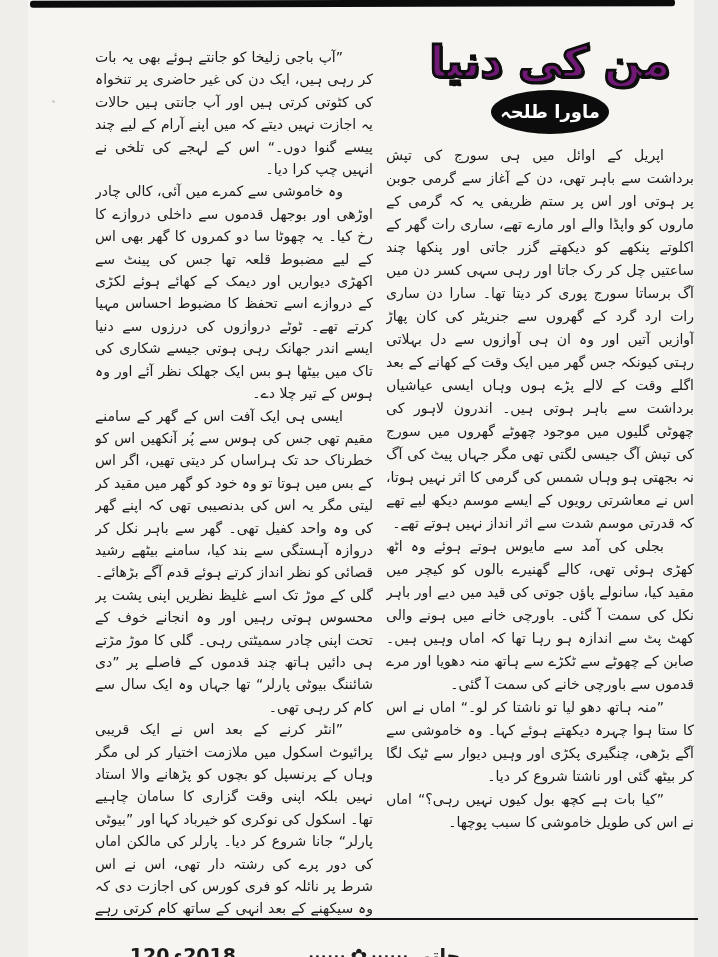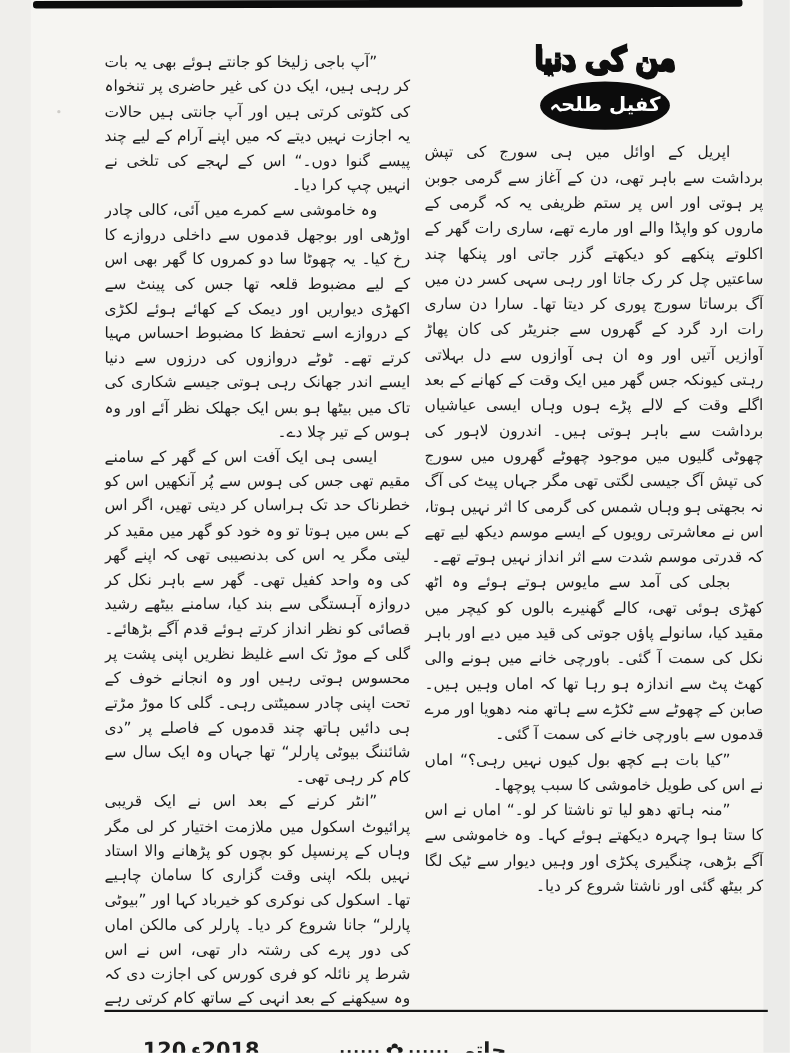--- a/index.html
+++ b/index.html
@@ -21,25 +21,25 @@
   
   .col{position:absolute;direction:rtl;text-align:justify;overflow:hidden;}
   .col p{margin:0;text-indent:30px;}
   .col-left{left:95px;top:46px;width:278px;height:876px;font-size:14px;line-height:22.4px;}
   .col-right{left:386px;top:36px;width:308px;height:886px;font-size:14px;line-height:23px;}
 
   
   .title-block{direction:rtl;text-align:center;margin-bottom:10px;}
   .story-title{
     display:block;
-    font-size:28px;font-weight:normal;line-height:1.0;
+    font-size:44px;font-weight:bold;line-height:1.0;
     letter-spacing:-1px;
     -webkit-text-stroke:2.8px #0e0e0e;
     text-shadow:1px 1px 0 #0e0e0e,-1px 1px 0 #0e0e0e,1px -1px 0 #0e0e0e,2px 2px 0 #0e0e0e;
-    color:#000000;
+    color:#701a75;
     padding:4px 0 6px 0;
     transform:translateX(10px);
   }
   .author-badge{
     display:inline-block;
     background:#0c0c0c;color:#ffffff;
     border-radius:50%;
     width:118px;height:44px;line-height:44px;
     font-size:18px;font-weight:bold;
     text-align:center;
@@ -73,27 +73,27 @@
   <p>وہ خاموشی سے کمرے میں آئی، کالی چادر اوڑھی اور بوجھل قدموں سے داخلی دروازے کا رخ کیا۔ یہ چھوٹا سا دو کمروں کا گھر بھی اس کے لیے مضبوط قلعہ تھا جس کی پینٹ سے اکھڑی دیواریں اور دیمک کے کھائے ہوئے لکڑی کے دروازے اسے تحفظ کا مضبوط احساس مہیا کرتے تھے۔ ٹوٹے دروازوں کی درزوں سے دنیا ایسے اندر جھانک رہی ہوتی جیسے شکاری کی تاک میں بیٹھا ہو بس ایک جھلک نظر آئے اور وہ ہوس کے تیر چلا دے۔</p>
   <p>ایسی ہی ایک آفت اس کے گھر کے سامنے مقیم تھی جس کی ہوس سے پُر آنکھیں اس کو خطرناک حد تک ہراساں کر دیتی تھیں، اگر اس کے بس میں ہوتا تو وہ خود کو گھر میں مقید کر لیتی مگر یہ اس کی بدنصیبی تھی کہ اپنے گھر کی وہ واحد کفیل تھی۔ گھر سے باہر نکل کر دروازہ آہستگی سے بند کیا، سامنے بیٹھے رشید قصائی کو نظر انداز کرتے ہوئے قدم آگے بڑھائے۔ گلی کے موڑ تک اسے غلیظ نظریں اپنی پشت پر محسوس ہوتی رہیں اور وہ انجانے خوف کے تحت اپنی چادر سمیٹتی رہی۔ گلی کا موڑ مڑتے ہی دائیں ہاتھ چند قدموں کے فاصلے پر ”دی شائننگ بیوٹی پارلر“ تھا جہاں وہ ایک سال سے کام کر رہی تھی۔</p>
   <p>”انٹر کرنے کے بعد اس نے ایک قریبی پرائیوٹ اسکول میں ملازمت اختیار کر لی مگر وہاں کے پرنسپل کو بچوں کو پڑھانے والا استاد نہیں بلکہ اپنی وقت گزاری کا سامان چاہیے تھا۔ اسکول کی نوکری کو خیرباد کہا اور ”بیوٹی پارلر“ جانا شروع کر دیا۔ پارلر کی مالکن اماں کی دور پرے کی رشتہ دار تھی، اس نے اس شرط پر نائلہ کو فری کورس کی اجازت دی کہ وہ سیکھنے کے بعد انہی کے ساتھ کام کرتی رہے گی۔ چند ماہ میں وہ اس ہنر میں طاق ہو گئی اور اب باجی زلیخا کے پارلر میں چند پیسوں کے عوض کام کر رہی تھی۔ گھر کی گاڑی مشکل سے چل رہی تھی مگر عزت کو کوئی خطرہ نہیں تھا۔</p>
 
 </div>
 
 <div class="col col-right">
   <div class="title-block">
     <span class="story-title">من کی دنیا</span>
     <span class="author-badge">
-      <span>کفیل طلحہ</span>
+      <span>ماورا طلحہ</span>
     </span>
   </div>
   <p>اپریل کے اوائل میں ہی سورج کی تپش برداشت سے باہر تھی، دن کے آغاز سے گرمی جوبن پر ہوتی اور اس پر ستم ظریفی یہ کہ گرمی کے ماروں کو واپڈا والے اور مارے تھے، ساری رات گھر کے اکلوتے پنکھے کو دیکھتے گزر جاتی اور پنکھا چند ساعتیں چل کر رک جاتا اور رہی سہی کسر دن میں آگ برساتا سورج پوری کر دیتا تھا۔ سارا دن ساری رات ارد گرد کے گھروں سے جنریٹر کی کان پھاڑ آوازیں آتیں اور وہ ان ہی آوازوں سے دل بہلاتی رہتی کیونکہ جس گھر میں ایک وقت کے کھانے کے بعد اگلے وقت کے لالے پڑے ہوں وہاں ایسی عیاشیاں برداشت سے باہر ہوتی ہیں۔ اندرون لاہور کی چھوٹی گلیوں میں موجود چھوٹے گھروں میں سورج کی تپش آگ جیسی لگتی تھی مگر جہاں پیٹ کی آگ نہ بجھتی ہو وہاں شمس کی گرمی کا اثر نہیں ہوتا، اس نے معاشرتی رویوں کے ایسے موسم دیکھ لیے تھے کہ قدرتی موسم شدت سے اثر انداز نہیں ہوتے تھے۔</p>
   <p>بجلی کی آمد سے مایوس ہوتے ہوئے وہ اٹھ کھڑی ہوئی تھی، کالے گھنیرے بالوں کو کیچر میں مقید کیا، سانولے پاؤں جوتی کی قید میں دیے اور باہر نکل کی سمت آ گئی۔ باورچی خانے میں ہونے والی کھٹ پٹ سے اندازہ ہو رہا تھا کہ اماں وہیں ہیں۔ صابن کے چھوٹے سے ٹکڑے سے ہاتھ منہ دھویا اور مرے قدموں سے باورچی خانے کی سمت آ گئی۔</p>
+  <p>”منہ ہاتھ دھو لیا تو ناشتا کر لو۔“ اماں نے اس کا ستا ہوا چہرہ دیکھتے ہوئے کہا۔ وہ خاموشی سے آگے بڑھی، چنگیری پکڑی اور وہیں دیوار سے ٹیک لگا کر بیٹھ گئی اور ناشتا شروع کر دیا۔</p>
   <p>”کیا بات ہے کچھ بول کیوں نہیں رہی؟“ اماں نے اس کی طویل خاموشی کا سبب پوچھا۔</p>
-  <p>”منہ ہاتھ دھو لیا تو ناشتا کر لو۔“ اماں نے اس کا ستا ہوا چہرہ دیکھتے ہوئے کہا۔ وہ خاموشی سے آگے بڑھی، چنگیری پکڑی اور وہیں دیوار سے ٹیک لگا کر بیٹھ گئی اور ناشتا شروع کر دیا۔</p>
 
 </div>
 
 <div class="footer-divider"></div>
 <div class="page-footer">
   <span>جاتی</span>
   <span class="dots">......</span>
   <span class="footer-ornament">✿</span>
   <span class="dots">......</span>
   <span class="month">فروری</span>

